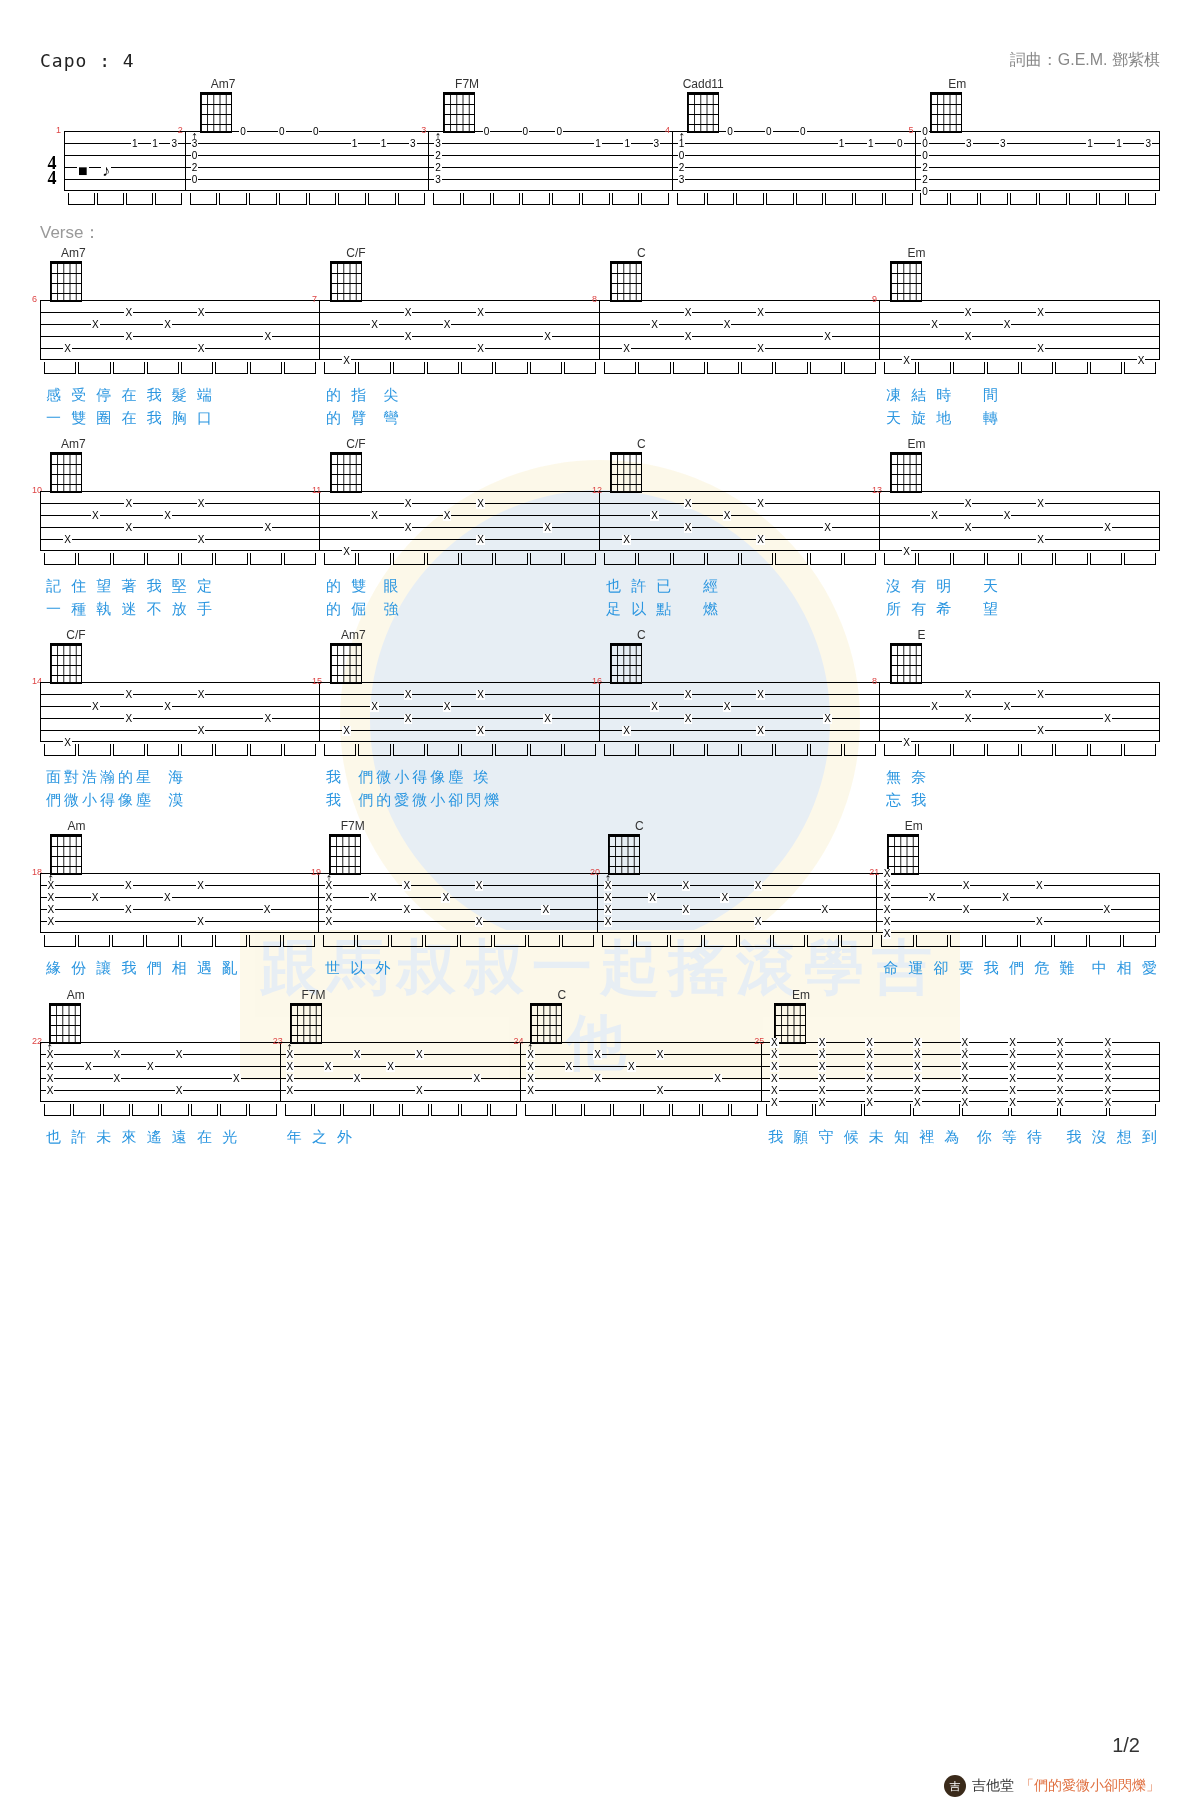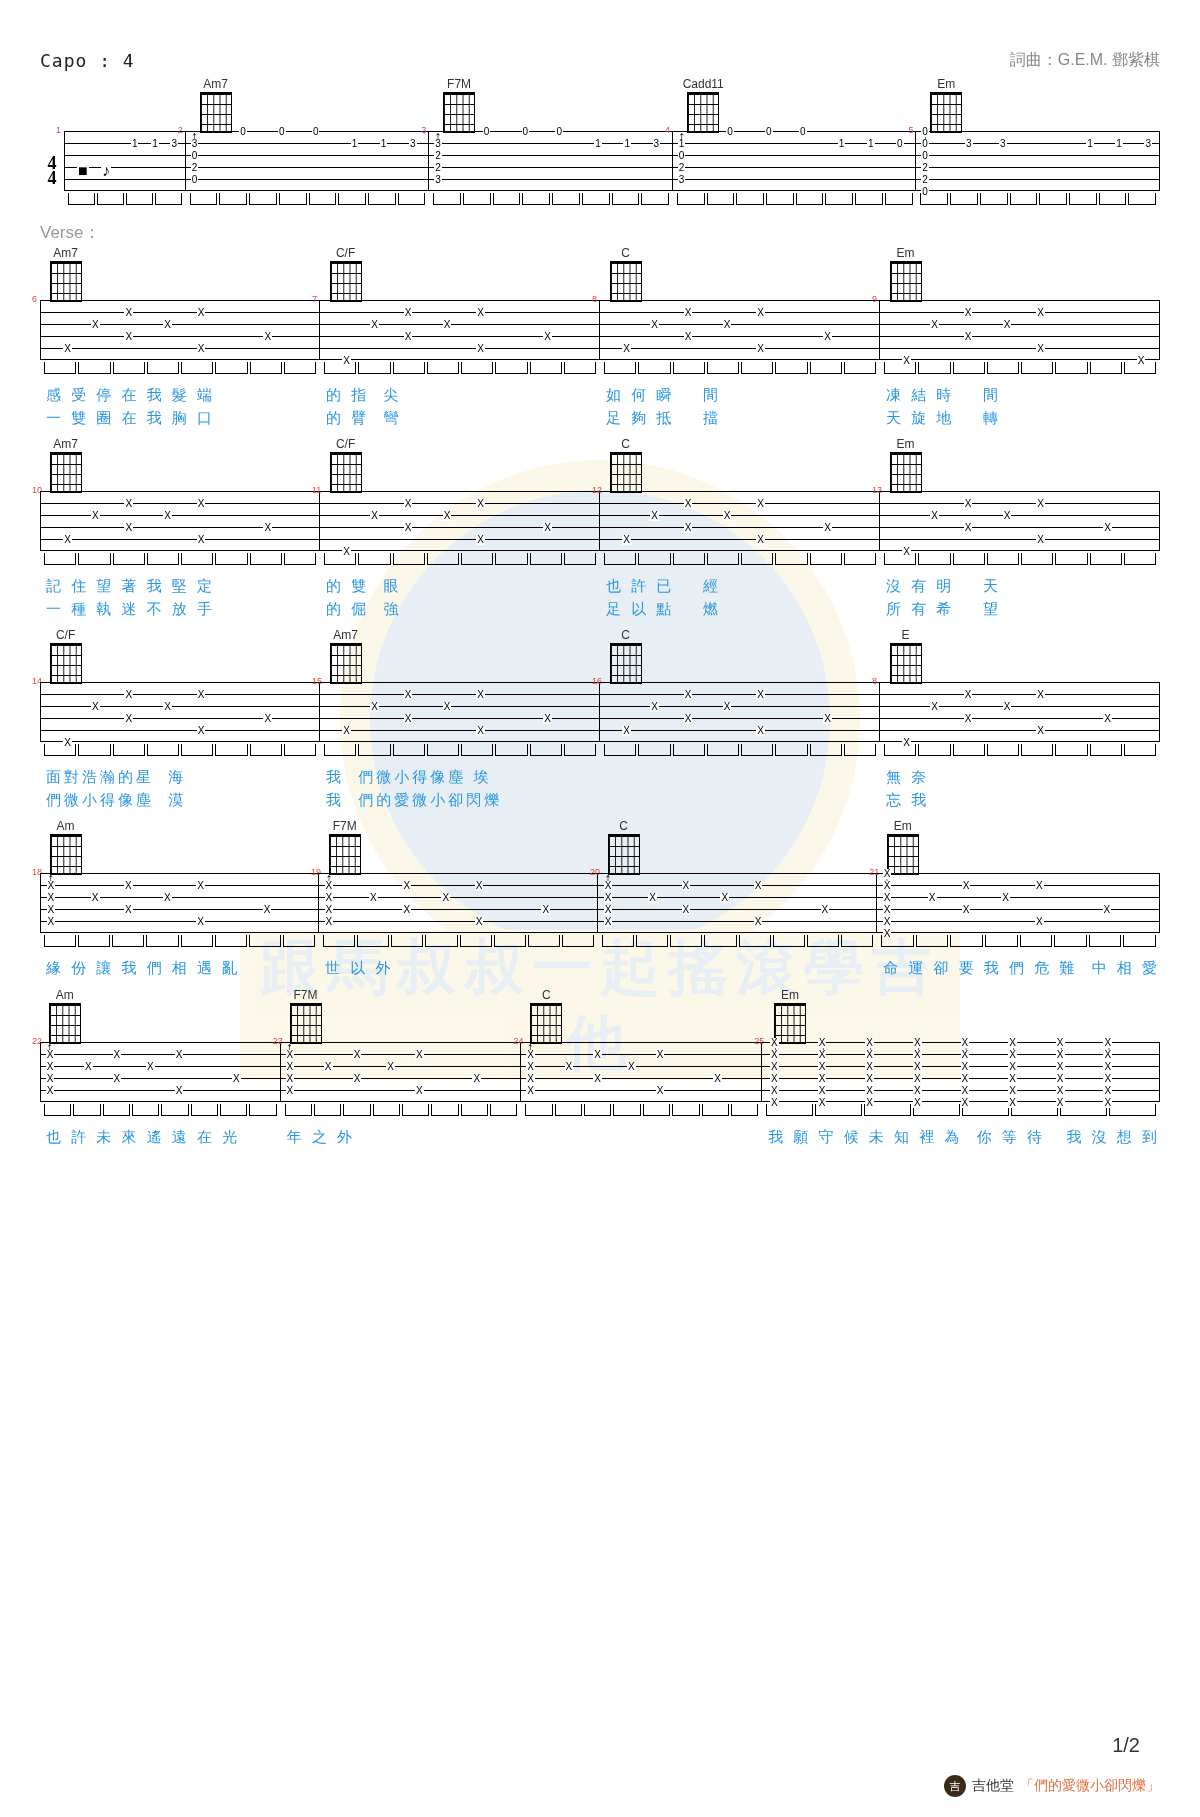--- a/index.html
+++ b/index.html
@@ -27,21 +27,21 @@
     font-weight: bold;
     line-height: 0.85;
     text-align: center;
     margin-top: 52px;
   }
   
   .measures { display: flex; flex: 1; }
   .measure { flex: 1; position: relative; }
   
   .chord-block { position: absolute; top: 0; width: 40px; }
-  .chord-name { font-size: 12px; color: #333; text-align: center; margin-bottom: 2px; white-space: nowrap; font-family: Arial; }
+  .chord-name { font-size: 12px; color: #333; text-align: right; margin-bottom: 2px; white-space: nowrap; font-family: Arial; }
   .chord-grid { 
     width: 32px; height: 40px; 
     border: 1px solid #000;
     background-image: 
       linear-gradient(to right, #000 1px, transparent 1px),
       linear-gradient(to bottom, #000 1px, transparent 1px);
     background-size: 6.2px 10px;
     position: relative;
     margin: 0 auto;
   }
@@ -383,24 +383,20 @@
       <div class="rhythm">
             <div class="rh"></div>
             <div class="rh"></div>
             <div class="rh"></div>
             <div class="rh"></div>
             <div class="rh"></div>
             <div class="rh"></div>
             <div class="rh"></div>
             <div class="rh"></div>
           </div>
-      <div class="lyrics">
-        <div class="lyric-line">如 何 瞬    間</div>
-        <div class="lyric-line">足 夠 抵    擋</div>
-      </div>
     </div>
     <div class="measure">
       <div class="measure-num">9</div>
       <div class="chord-block" style="left:2%">
             <div class="chord-name">Em</div>
             <div class="chord-grid"></div>
           </div>
       <div class="tab-staff">
             <div class="tab-notes">
         <span class="tn s3" style="left:18%">X</span>

